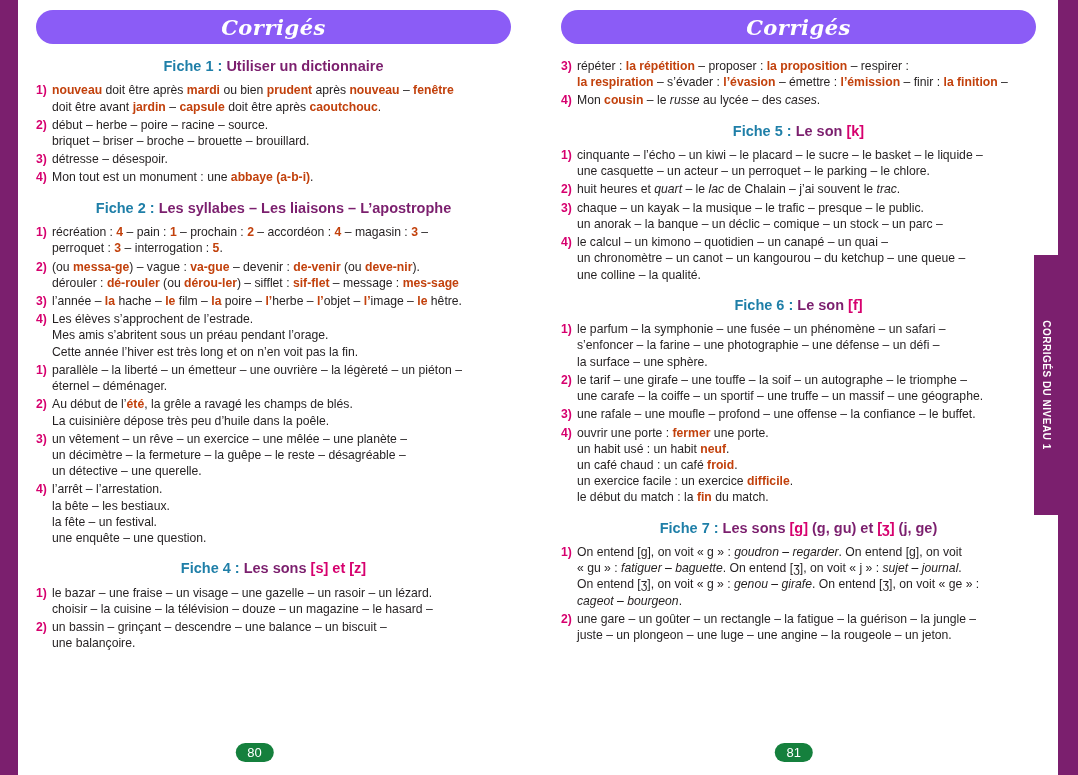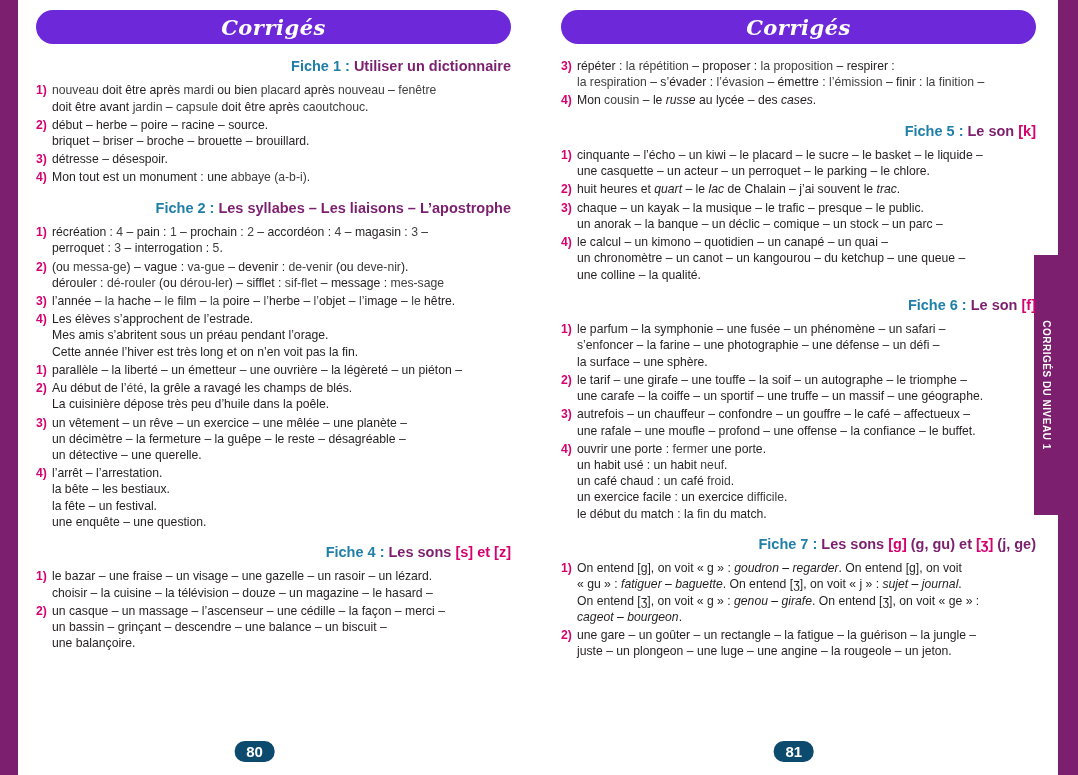--- a/index.html
+++ b/index.html
@@ -50,35 +50,35 @@
     gap: 50px;
   }
   .col {
     width: 475px;
     position: relative;
   }
 
   .banner {
     height: 34px;
     border-radius: 17px;
-    background: #6d28d9;
+    background: #8b5cf6;
     color: #ffffff;
     display: flex;
     align-items: center;
     justify-content: center;
     font-family: "DejaVu Serif", serif;
     font-style: italic;
     font-size: 21px;
     font-weight: bold;
     letter-spacing: 0.5px;
     margin-bottom: 14px;
   }
 
   .fiche-title {
-    text-align: right;
+    text-align: center;
     font-size: 14.5px;
     font-weight: bold;
     color: #7b1f6e;
     margin: 14px 0 7px 0;
     line-height: 1.2;
   }
   .fiche-title .accent { color: #d6006e; }
   .fiche-title .teal { color: #1f7fa8; }
 
   .item {
@@ -90,33 +90,33 @@
     margin-bottom: 2px;
   }
   .num {
     color: #d6006e;
     font-weight: bold;
     flex: 0 0 16px;
     font-size: 12.2px;
     padding-top: 0px;
   }
   .txt { flex: 1 1 auto; }
-  .txt .b { font-weight: normal; color: #404040; }
+  .txt .b { font-weight: bold; color: #c2410c; }
   .txt .i { font-style: italic; }
   .line { display: block; }
 
   .pagenum {
     position: absolute;
     bottom: 8px;
     left: 50%;
     transform: translateX(-50%);
-    background: #0c4a6e;
+    background: #15803d;
     color: #ffffff;
-    font-size: 15px;
-    font-weight: bold;
+    font-size: 13px;
+    font-weight: normal;
     border-radius: 10px;
     padding: 2px 12px;
   }
   .col-left .pagenum { left: 46%; }
   .col-right .pagenum { left: 49%; }
 </style>
 </head>
 <body>
 
 <div class="page">
@@ -128,21 +128,21 @@
 
   <div class="columns">
 
     <div class="col col-left">
       <div class="banner">Corrigés</div>
       <div id="left-sections">
           <div class="fiche-title"><span class="teal">Fiche 1 : </span>Utiliser un dictionnaire</div>
           <div class="item">
             <span class="num">1)</span>
             <span class="txt">
-              <span class="line"><b class="b">nouveau</b> doit être après <b class="b">mardi</b> ou bien <b class="b">placard</b> après <b class="b">nouveau</b> – <b class="b">fenêtre</b></span>
+              <span class="line"><b class="b">nouveau</b> doit être après <b class="b">mardi</b> ou bien <b class="b">prudent</b> après <b class="b">nouveau</b> – <b class="b">fenêtre</b></span>
               <span class="line">doit être avant <b class="b">jardin</b> – <b class="b">capsule</b> doit être après <b class="b">caoutchouc</b>.</span>
             </span>
           </div>
           <div class="item">
             <span class="num">2)</span>
             <span class="txt">
               <span class="line">début – herbe – poire – racine – source.</span>
               <span class="line">briquet – briser – broche – brouette – brouillard.</span>
             </span>
           </div>
@@ -184,20 +184,21 @@
             <span class="txt">
               <span class="line">Les élèves s’approchent de l’estrade.</span>
               <span class="line">Mes amis s’abritent sous un préau pendant l’orage.</span>
               <span class="line">Cette année l’hiver est très long et on n’en voit pas la fin.</span>
             </span>
           </div>
           <div class="item">
             <span class="num">1)</span>
             <span class="txt">
               <span class="line">parallèle – la liberté – un émetteur – une ouvrière – la légèreté – un piéton –</span>
+              <span class="line">éternel – déménager.</span>
             </span>
           </div>
           <div class="item">
             <span class="num">2)</span>
             <span class="txt">
               <span class="line">Au début de l’<b class="b">été</b>, la grêle a ravagé les champs de blés.</span>
               <span class="line">La cuisinière dépose très peu d’huile dans la poêle.</span>
             </span>
           </div>
           <div class="item">
@@ -221,21 +222,20 @@
           <div class="item">
             <span class="num">1)</span>
             <span class="txt">
               <span class="line">le bazar – une fraise – un visage – une gazelle – un rasoir – un lézard.</span>
               <span class="line">choisir – la cuisine – la télévision – douze – un magazine – le hasard –</span>
             </span>
           </div>
           <div class="item">
             <span class="num">2)</span>
             <span class="txt">
-              <span class="line">un casque – un massage – l’ascenseur – une cédille – la façon – merci –</span>
               <span class="line">un bassin – grinçant – descendre – une balance – un biscuit –</span>
               <span class="line">une balançoire.</span>
             </span>
           </div>
         </div>
       <div class="pagenum">80</div>
     </div>
 
     <div class="col col-right">
       <div class="banner">Corrigés</div>
@@ -294,21 +294,20 @@
           <div class="item">
             <span class="num">2)</span>
             <span class="txt">
               <span class="line">le tarif – une girafe – une touffe – la soif – un autographe – le triomphe –</span>
               <span class="line">une carafe – la coiffe – un sportif – une truffe – un massif – une géographe.</span>
             </span>
           </div>
           <div class="item">
             <span class="num">3)</span>
             <span class="txt">
-              <span class="line">autrefois – un chauffeur – confondre – un gouffre – le café – affectueux –</span>
               <span class="line">une rafale – une moufle – profond – une offense – la confiance – le buffet.</span>
             </span>
           </div>
           <div class="item">
             <span class="num">4)</span>
             <span class="txt">
               <span class="line">ouvrir une porte : <b class="b">fermer</b> une porte.</span>
               <span class="line">un habit usé : un habit <b class="b">neuf</b>.</span>
               <span class="line">un café chaud : un café <b class="b">froid</b>.</span>
               <span class="line">un exercice facile : un exercice <b class="b">difficile</b>.</span>

